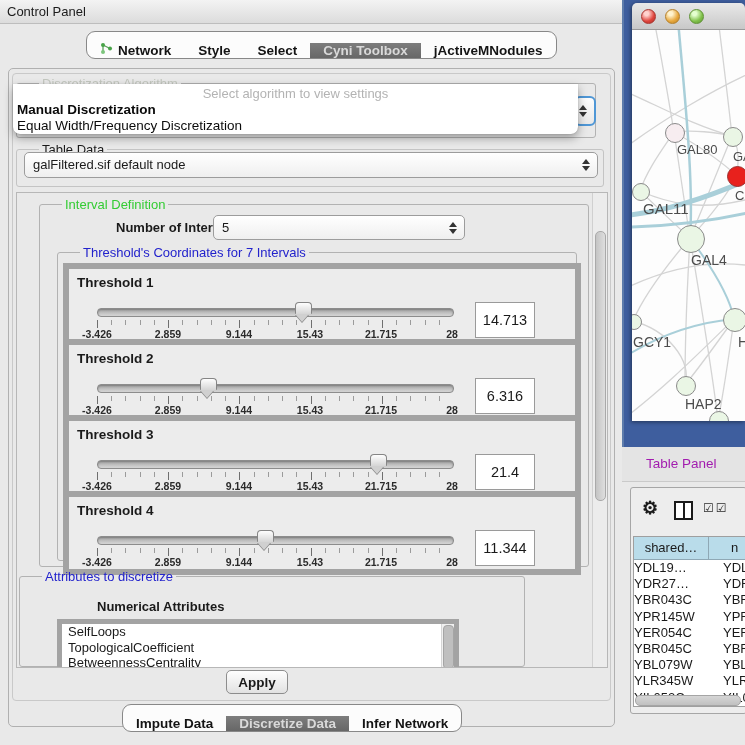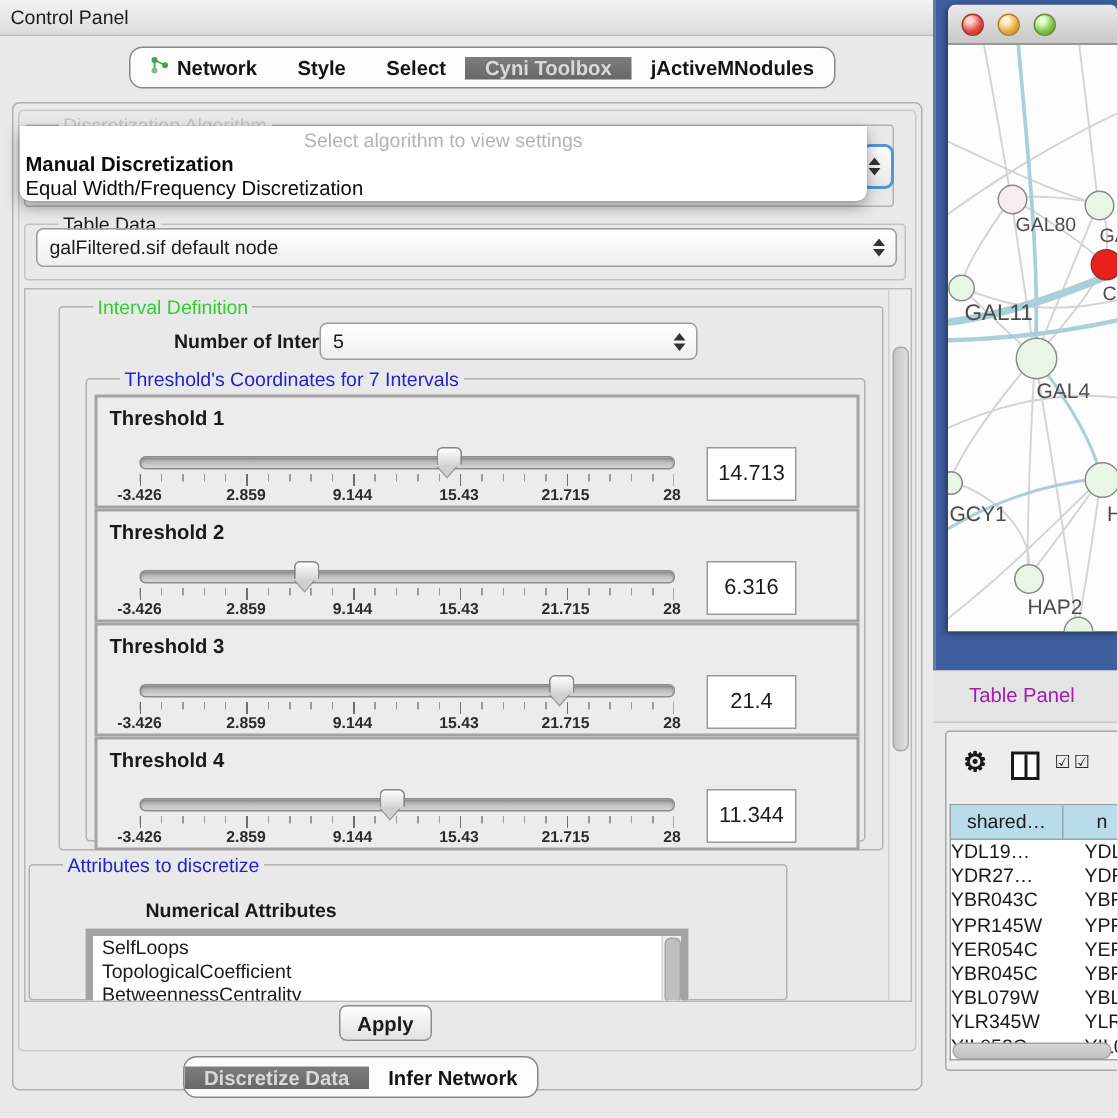--- a/index.html
+++ b/index.html
@@ -8,21 +8,21 @@
   .abs{position:absolute;}
 
   
   #cp-titlebar{left:0;top:0;width:622px;height:23px;background:linear-gradient(#f3f3f3,#dcdcdc);
        border-bottom:1px solid #bdbdbd;}
   #cp-title{left:7px;top:0;line-height:23px;font-size:13px;color:#1b1b1b;}
   #float-icon{right:34px;top:7px;width:9px;height:8px;border:1.5px solid #2a2a2a;background:#f6f6f6;}
   #close-icon{right:12px;top:1px;font-size:14px;font-weight:bold;color:#111;}
 
   
-  .tabgroup{display:inline-flex;align-items:center;background:#fcfcfc;border:1.5px solid #888;
+  .tabgroup{display:inline-flex;align-items:flex-end;background:#fcfcfc;border:1.5px solid #888;
        border-radius:9px;overflow:hidden;height:26px;}
   .tab{display:flex;align-items:center;gap:5px;padding:0 13px;font-size:13.5px;font-weight:bold;
        color:#141414;white-space:nowrap;}
   .tab.active{background:linear-gradient(#7d7d7d,#676767);color:#d9d9d9;}
   .tdiv{width:1px;background:#bbb;margin:5px 0;}
   #top-tabs{left:86px;top:31px;}
   #bottom-tabs{left:122px;top:704px;}
 
   
   #outer-panel{left:8px;top:68px;width:605px;height:657px;border:1px solid #b0b0b0;border-radius:5px;}
@@ -52,21 +52,21 @@
   #combo-focus-ring{left:574px;top:96px;width:18px;height:26px;border:2px solid #4f97d6;border-radius:6px;
        background:linear-gradient(#fdfdfd,#e8e8e8);z-index:10;}
 
   
   #viewport{left:16px;top:192px;width:590px;height:474px;border:1px solid #b7b7b7;overflow:hidden;}
   .vscroll{position:absolute;right:0;top:0;width:14px;height:100%;background:#ececec;border-left:1px solid #d0d0d0;}
   .vscroll .thumbv{position:absolute;left:2px;width:9px;border-radius:5px;border:1px solid #a9a9a9;
        background:linear-gradient(90deg,#c4c4c4,#dedede);}
 
   
-  .thr-row{position:absolute;left:46px;width:506px;height:72px;background:#ececec;border:2px solid #a3a3a3;}
+  .thr-row{position:absolute;left:46px;width:506px;height:72px;background:#ececec;border:6px solid #a3a3a3;}
   .thr-title{position:absolute;left:8px;top:6px;font-size:13.5px;font-weight:bold;}
   .track{position:absolute;left:28px;top:39px;width:355px;height:7px;border:1px solid #8c8c8c;border-radius:4px;
        background:linear-gradient(#a3a3a3,#d8d8d8);box-shadow:inset 0 1px 2px rgba(0,0,0,.25);}
   .thumb{position:absolute;top:-7px;width:15px;height:11px;background:linear-gradient(#fefefe,#d5d5d5);
        border:1px solid #858585;border-bottom:none;border-radius:4px 4px 1px 1px;z-index:2;}
   .thumb::after{content:"";position:absolute;left:-1px;top:100%;width:0;height:0;
        border-left:7.5px solid transparent;border-right:7.5px solid transparent;border-top:8px solid #d0d0d0;
        filter:drop-shadow(0 1px 0 #858585);}
   .ticks{position:absolute;left:28px;top:51px;width:356px;height:8px;}
   .ticks .minor{position:absolute;left:0;top:0;width:100%;height:5px;
@@ -303,20 +303,23 @@
         </div>
     </div>
 
     <div class="vscroll">
       <i class="thumbv" style="top:38px;height:268px;"></i>
     </div>
   </div>
 
   <div id="apply-btn" class="abs">Apply</div>
   <div id="bottom-tabs" class="abs tabgroup">
+    <div class="tab">
+        <span>Impute Data</span>
+      </div>
     <div class="tab active">
         <span>Discretize Data</span>
       </div>
     <div class="tab">
         <span>Infer Network</span>
       </div>
   </div>
 
   <div id="net-frame" class="abs"></div>
   <div id="net-window" class="abs">

